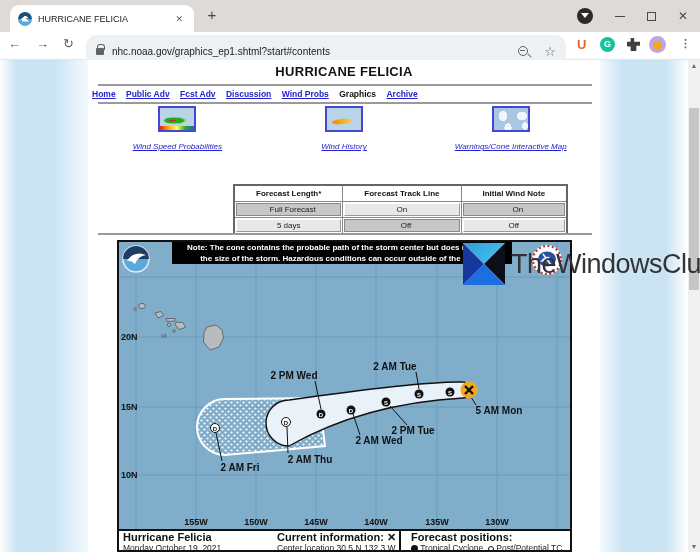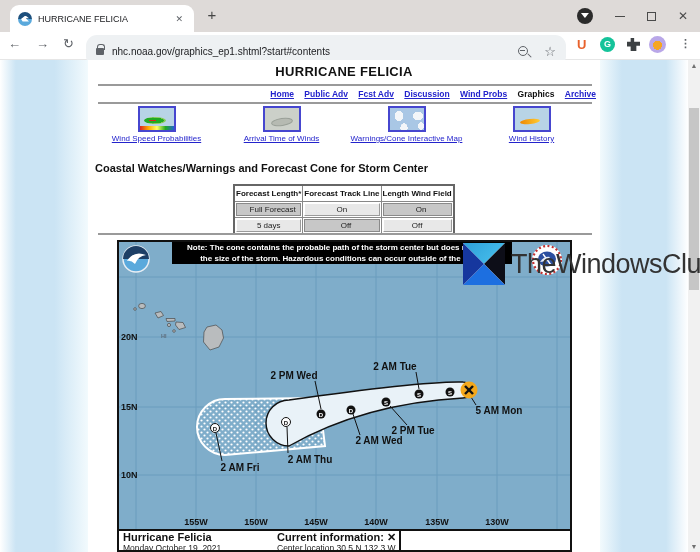--- a/index.html
+++ b/index.html
@@ -66,30 +66,30 @@
   .scrollbar { position:absolute; left:688px; top:0; width:12px; height:492px; background:#f1f1f1; }
   .sb-thumb { position:absolute; left:1px; top:48px; width:10px; height:182px; background:#c6c6c6; }
   .sb-up,.sb-down { position:absolute; left:0; width:12px; font-size:7px; color:#707070; text-align:center; }
   .sb-up { top:2px; } .sb-down { bottom:2px; }
 
   .content { position:absolute; left:88px; top:0; width:512px; height:492px; }
   .page-title { position:absolute; top:4px; left:0; width:100%; text-align:center;
     font-size:13px; font-weight:bold; color:#111; letter-spacing:.3px; }
   .hr { position:absolute; left:10px; width:494px; height:2px; background:#9a9a9a; }
   .hr1 { top:24px; } .hr2 { top:42px; } .hr3 { top:173px; }
-  .navrow { position:absolute; top:29px; left:0; width:100%; text-align:right;
+  .navrow { position:absolute; top:29px; left:0; width:100%; text-align:left;
     font-size:8.5px; font-weight:bold; }
   .navrow a { color:#2323cc; text-decoration:underline; margin:0 4px; }
   .navrow a.current { color:#111; text-decoration:none; }
 
   .thumbs { position:absolute; top:46px; left:6px; width:500px; display:flex; }
   .thumb { flex:1; display:flex; flex-direction:column; align-items:center; }
   .thumb-img { width:38px; height:26px; border:2px solid #4646cf; position:relative; overflow:hidden; }
   .thumb-label { font-size:8px; color:#2323cc; text-decoration:underline; text-align:center;
-    line-height:1.2; margin-top:2px; }
+    line-height:1.2; margin-top:10px;font-style:italic; }
   .ti-sea { background:#b8d4e6; }
   .ti1:after { content:""; position:absolute; left:4px; top:9px; width:22px; height:7px;
     background:radial-gradient(ellipse at 40% 50%, #d22 0 18%, #2a2 19% 60%, #8c5 61%); border-radius:50%; }
   .ti1:before { content:""; position:absolute; left:0; bottom:0; width:100%; height:4px;
     background:linear-gradient(to right,#d22,#fa0,#ff6,#2a2,#26c); }
   .ti2 { background:#ccd0c9; }
   .ti2:after { content:""; position:absolute; left:6px; top:10px; width:20px; height:6px;
     background:#b6bab2; border:1px solid #9aa098; border-radius:50%; transform:rotate(-8deg); }
   .ti3:after { content:""; position:absolute; left:5px; top:11px; width:20px; height:5px;
     background:linear-gradient(to right,#e80,#fc3); border-radius:50%; transform:rotate(-6deg); }
@@ -105,21 +105,21 @@
   .ti5:after { content:""; position:absolute; left:0; bottom:0; width:100%; height:5px; background:#e8e8e8;
     border-top:1px solid #888; }
   .ti6:after { content:""; position:absolute; left:14px; top:12px; width:7px; height:4px;
     background:#e87c1e; border-radius:50%; }
 
   .section-heading { position:absolute; top:102px; left:7px; font-size:11px; font-weight:bold; color:#111; }
 
   .controls { position:absolute; top:124px; left:145px; border:2px solid #666;
     border-collapse:collapse; }
   .controls th { border:1px solid #888; background:#fff; font-size:8px; font-weight:bold;
-    color:#111; padding:3px 1px; }
+    color:#111; padding:3px 21px; }
   .controls td { border:1px solid #888; padding:1px; }
   .cbtn { height:13px; font-size:8px; color:#222; text-align:center; line-height:12px;
     background:#e8e8e8; border:1px solid #fff; border-right-color:#9a9a9a; border-bottom-color:#9a9a9a; }
   .cbtn.sel { background:#c7c7c7; border:1px solid #8a8a8a;padding-left:8px; }
 
   
   .map { position:absolute; top:180px; left:29px; width:455px; height:312px;
     border:2px solid #111; background:#7fadca; }
   .ocean { position:relative; width:451px; height:287px; background:#7fadca; overflow:hidden; }
   .ocean svg { position:absolute; left:0; top:0; }
@@ -207,41 +207,36 @@
       <a>Archive</a>
     </div>
     <div class="hr hr2"></div>
 
     <div class="thumbs">
       <div class="thumb">
         <div class="thumb-img ti-sea ti1"></div>
         <div class="thumb-label">Wind Speed Probabilities</div>
       </div>
       <div class="thumb">
-        <div class="thumb-img ti2"></div>
-        <div class="thumb-label">Arrival Time of Winds</div>
+        <div class="thumb-img ti-sea ti3"></div>
+        <div class="thumb-label">Wind History</div>
       </div>
       <div class="thumb">
         <div class="thumb-img ti4"></div>
         <div class="thumb-label">Warnings/Cone Interactive Map</div>
       </div>
-      <div class="thumb">
-        <div class="thumb-img ti-sea ti3"></div>
-        <div class="thumb-label">Wind History</div>
-      </div>
     </div>
 
-    <div class="section-heading">Coastal Watches/Warnings and Forecast Cone for Storm Center</div>
 
     <table class="controls">
       <tbody>
           <tr>
         <th>Forecast Length*</th>
         <th>Forecast Track Line</th>
-        <th>Length Wind Field</th>
+        <th>Initial Wind Note</th>
       </tr>
       <tr>
         <td>
               <div class="cbtn sel">Full Forecast</div>
             </td>
         <td>
               <div class="cbtn">On</div>
             </td>
         <td>
               <div class="cbtn sel">On</div>
@@ -386,20 +381,29 @@
       <div class="maplegend">
         <div class="leg-col" style="left:4px">
           <div class="leg-b">Hurricane Felicia</div>
           <div class="leg-s">Monday October 19, 2021</div>
         </div>
         <div class="leg-col" style="left:158px">
           <div class="leg-b">Current information: ✕</div>
           <div class="leg-s">Center location 30.5 N 132.3 W</div>
         </div>
         <div class="leg-div"></div>
+        <div class="leg-col" style="left:292px">
+          <div class="leg-b">Forecast positions:</div>
+          <div class="leg-s">
+            <span class="dot-filled"></span>
+            <span>Tropical Cyclone</span>&nbsp;
+            <span class="dot-open"></span>
+            <span>Post/Potential TC</span>
+          </div>
+        </div>
       </div>
     </div>
   </div>
 
   <div class="watermark">
     <div class="twc-square">
       <i class="twc-top"></i>
         <i class="twc-right"></i>
         <i class="twc-bottom"></i>
         <i class="twc-left"></i>

